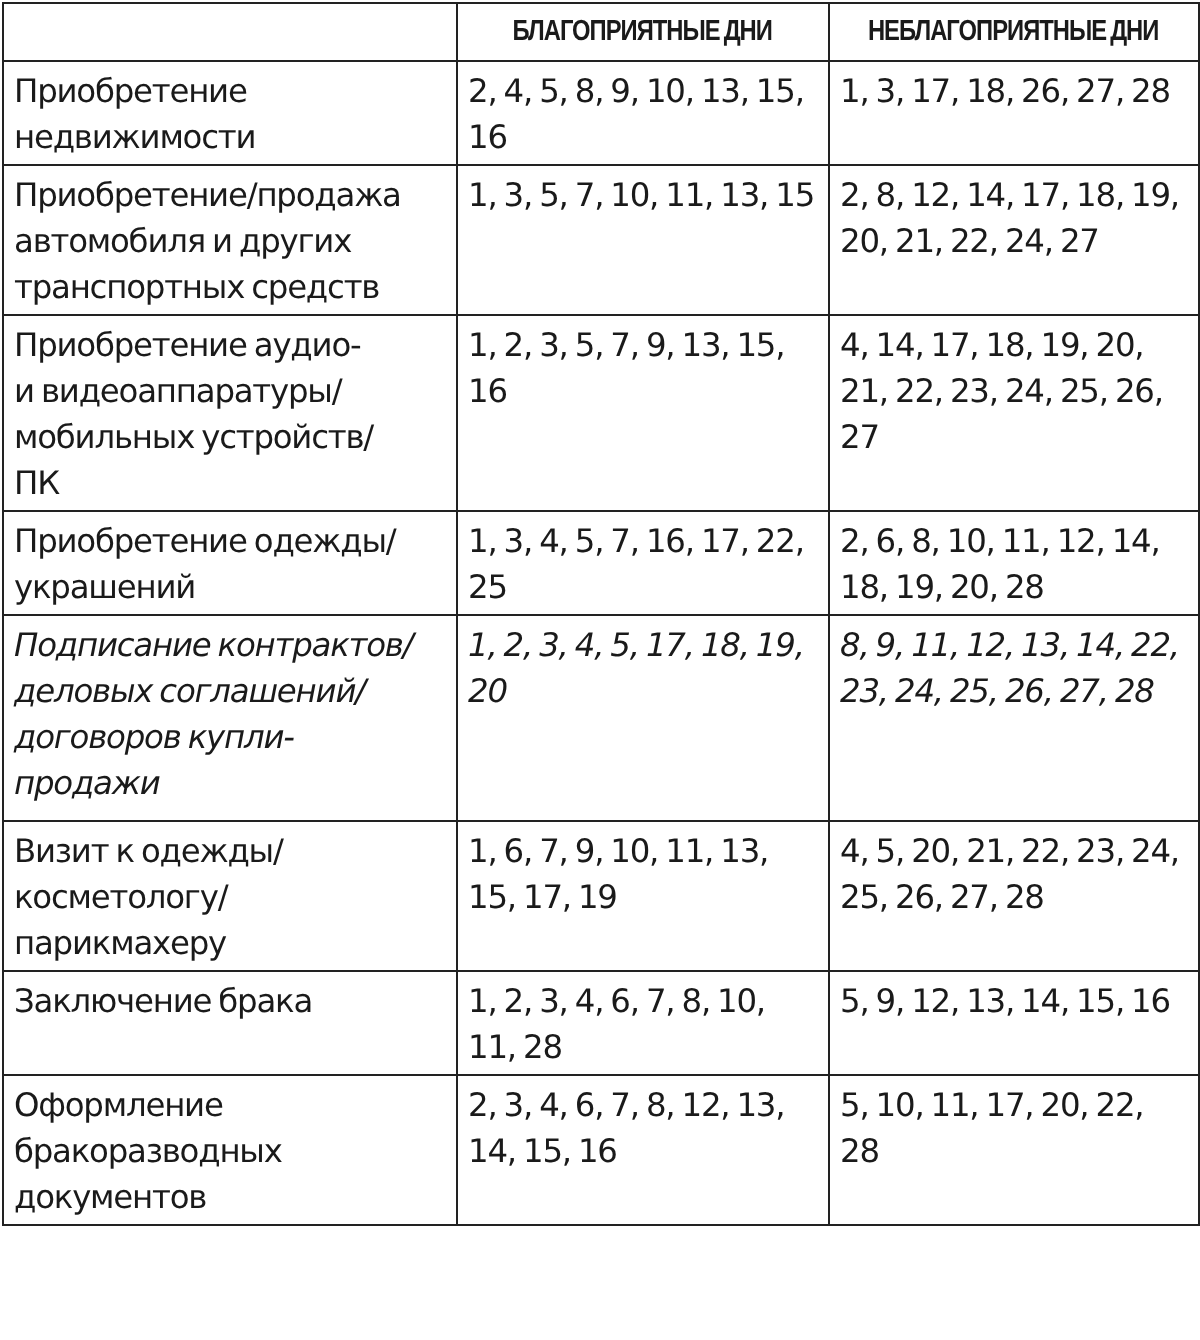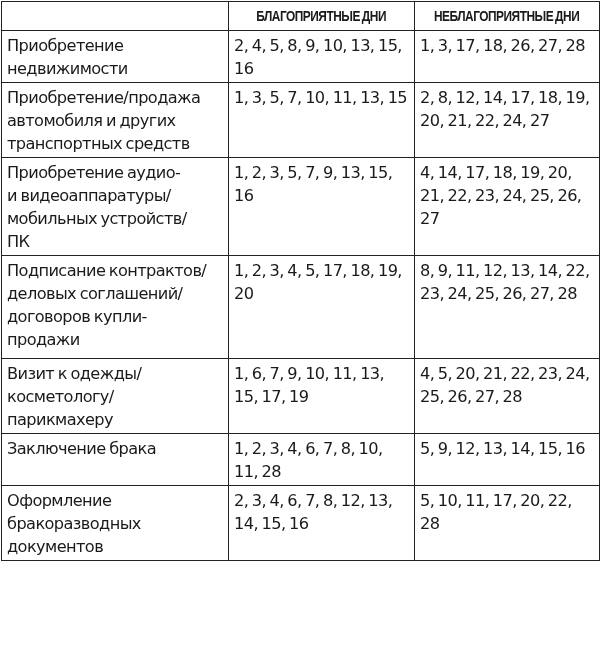--- a/index.html
+++ b/index.html
@@ -70,21 +70,27 @@
         <td>2, 8, 12, 14, 17, 18, 19, 20, 21, 22, 24, 27</td>
       </tr>
       <tr style="height: 94px;">
         <td class="label">Приобретение аудио-
 и видеоаппаратуры/
 мобильных устройств/
 ПК</td>
         <td>1, 2, 3, 5, 7, 9, 13, 15, 16</td>
         <td>4, 14, 17, 18, 19, 20, 21, 22, 23, 24, 25, 26, 27</td>
       </tr>
-      <tr style="height: 103px;">
+      <tr style="height: 48px;">
+        <td class="label">Приобретение одежды/
+украшений</td>
+        <td>1, 3, 4, 5, 7, 16, 17, 22, 25</td>
+        <td>2, 6, 8, 10, 11, 12, 14, 18, 19, 20, 28</td>
+      </tr>
+      <tr style="height: 103px; font-style: italic;">
         <td class="label">Подписание контрактов/
 деловых соглашений/
 договоров купли-
 продажи</td>
         <td>1, 2, 3, 4, 5, 17, 18, 19, 20</td>
         <td>8, 9, 11, 12, 13, 14, 22, 23, 24, 25, 26, 27, 28</td>
       </tr>
       <tr style="height: 63px;">
         <td class="label">Визит к одежды/
 косметологу/

